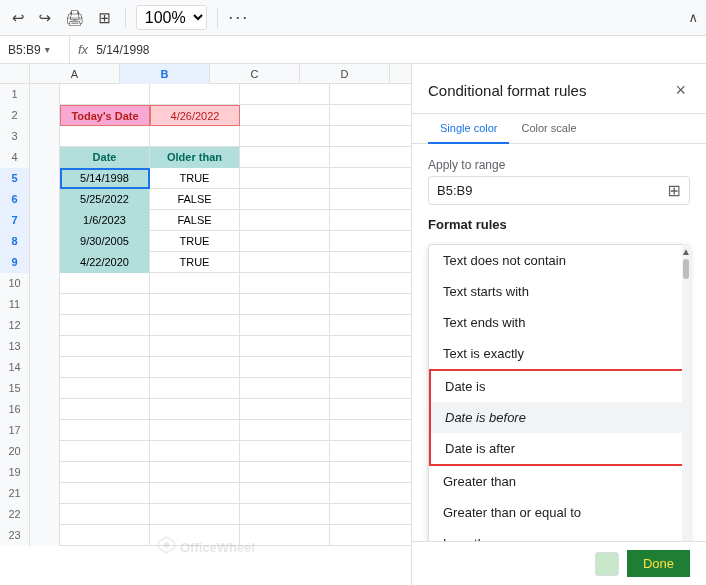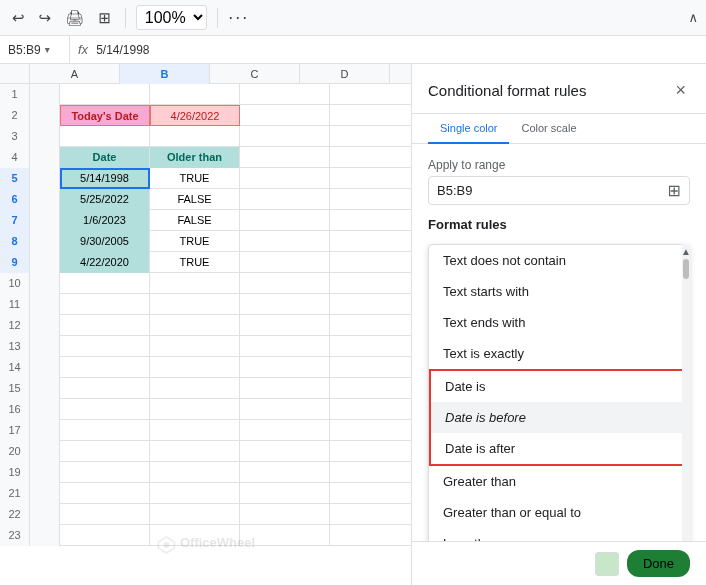--- a/index.html
+++ b/index.html
@@ -130,21 +130,21 @@
     .watermark {
       position: absolute;
       bottom: 30px;
       left: 50%;
       transform: translateX(-50%);
       opacity: 0.15;
       font-size: 13px;
       font-weight: bold;
       color: #555;
       display: flex;
-      align-items: flex-start;
+      align-items: flex-end;
       gap: 4px;
     }
 
     
     .sidebar {
       width: 295px;
       background: #fff;
       border-left: 1px solid #e0e0e0;
       display: flex;
       flex-direction: column;
@@ -285,23 +285,23 @@
       align-items: center;
     }
     .color-swatch {
       width: 24px;
       height: 24px;
       border-radius: 3px;
       border: 1px solid #dadce0;
     }
     .done-btn {
       background: #1e7e34;
-      color: #000000;
+      color: #fde047;
       border: none;
-      border-radius: 12px;
+      border-radius: 0;
       padding: 6px 16px;
       font-size: 13px;
       font-weight: 500;
       cursor: pointer;
       margin-left: 8px;
     }
 
     .sidebar-bottom {
       border-top: 1px solid #e0e0e0;
       padding: 8px 16px;

